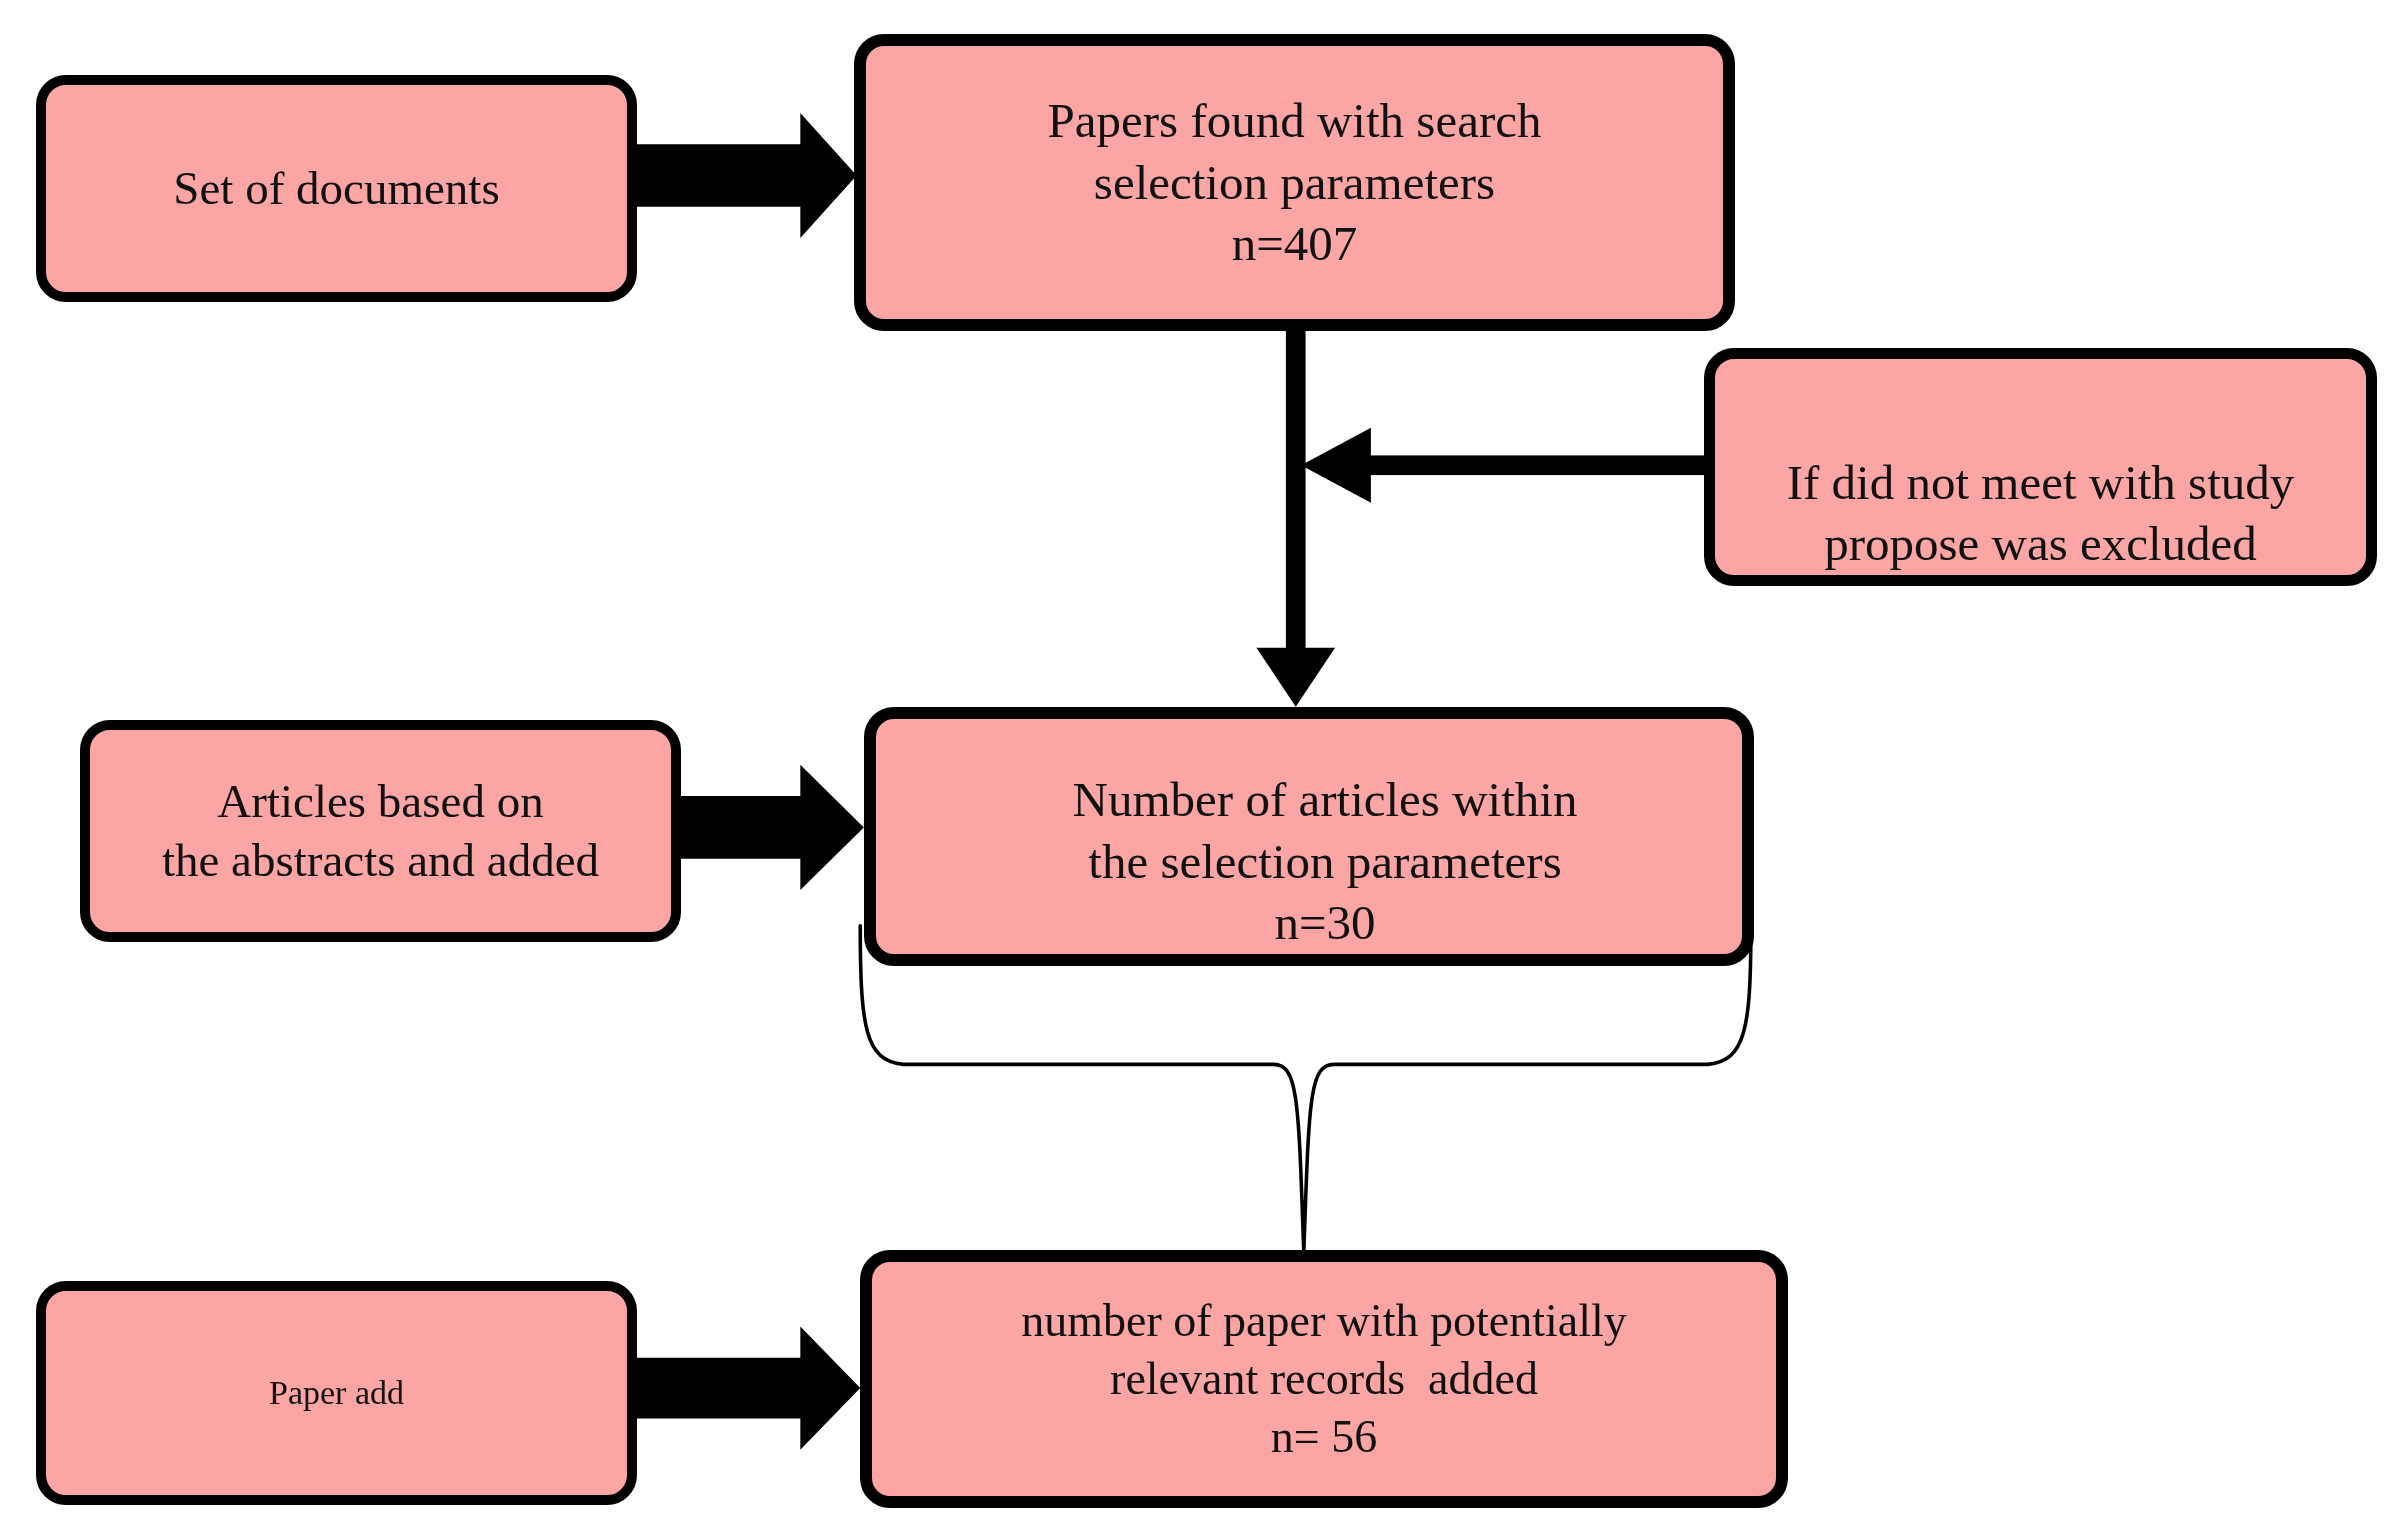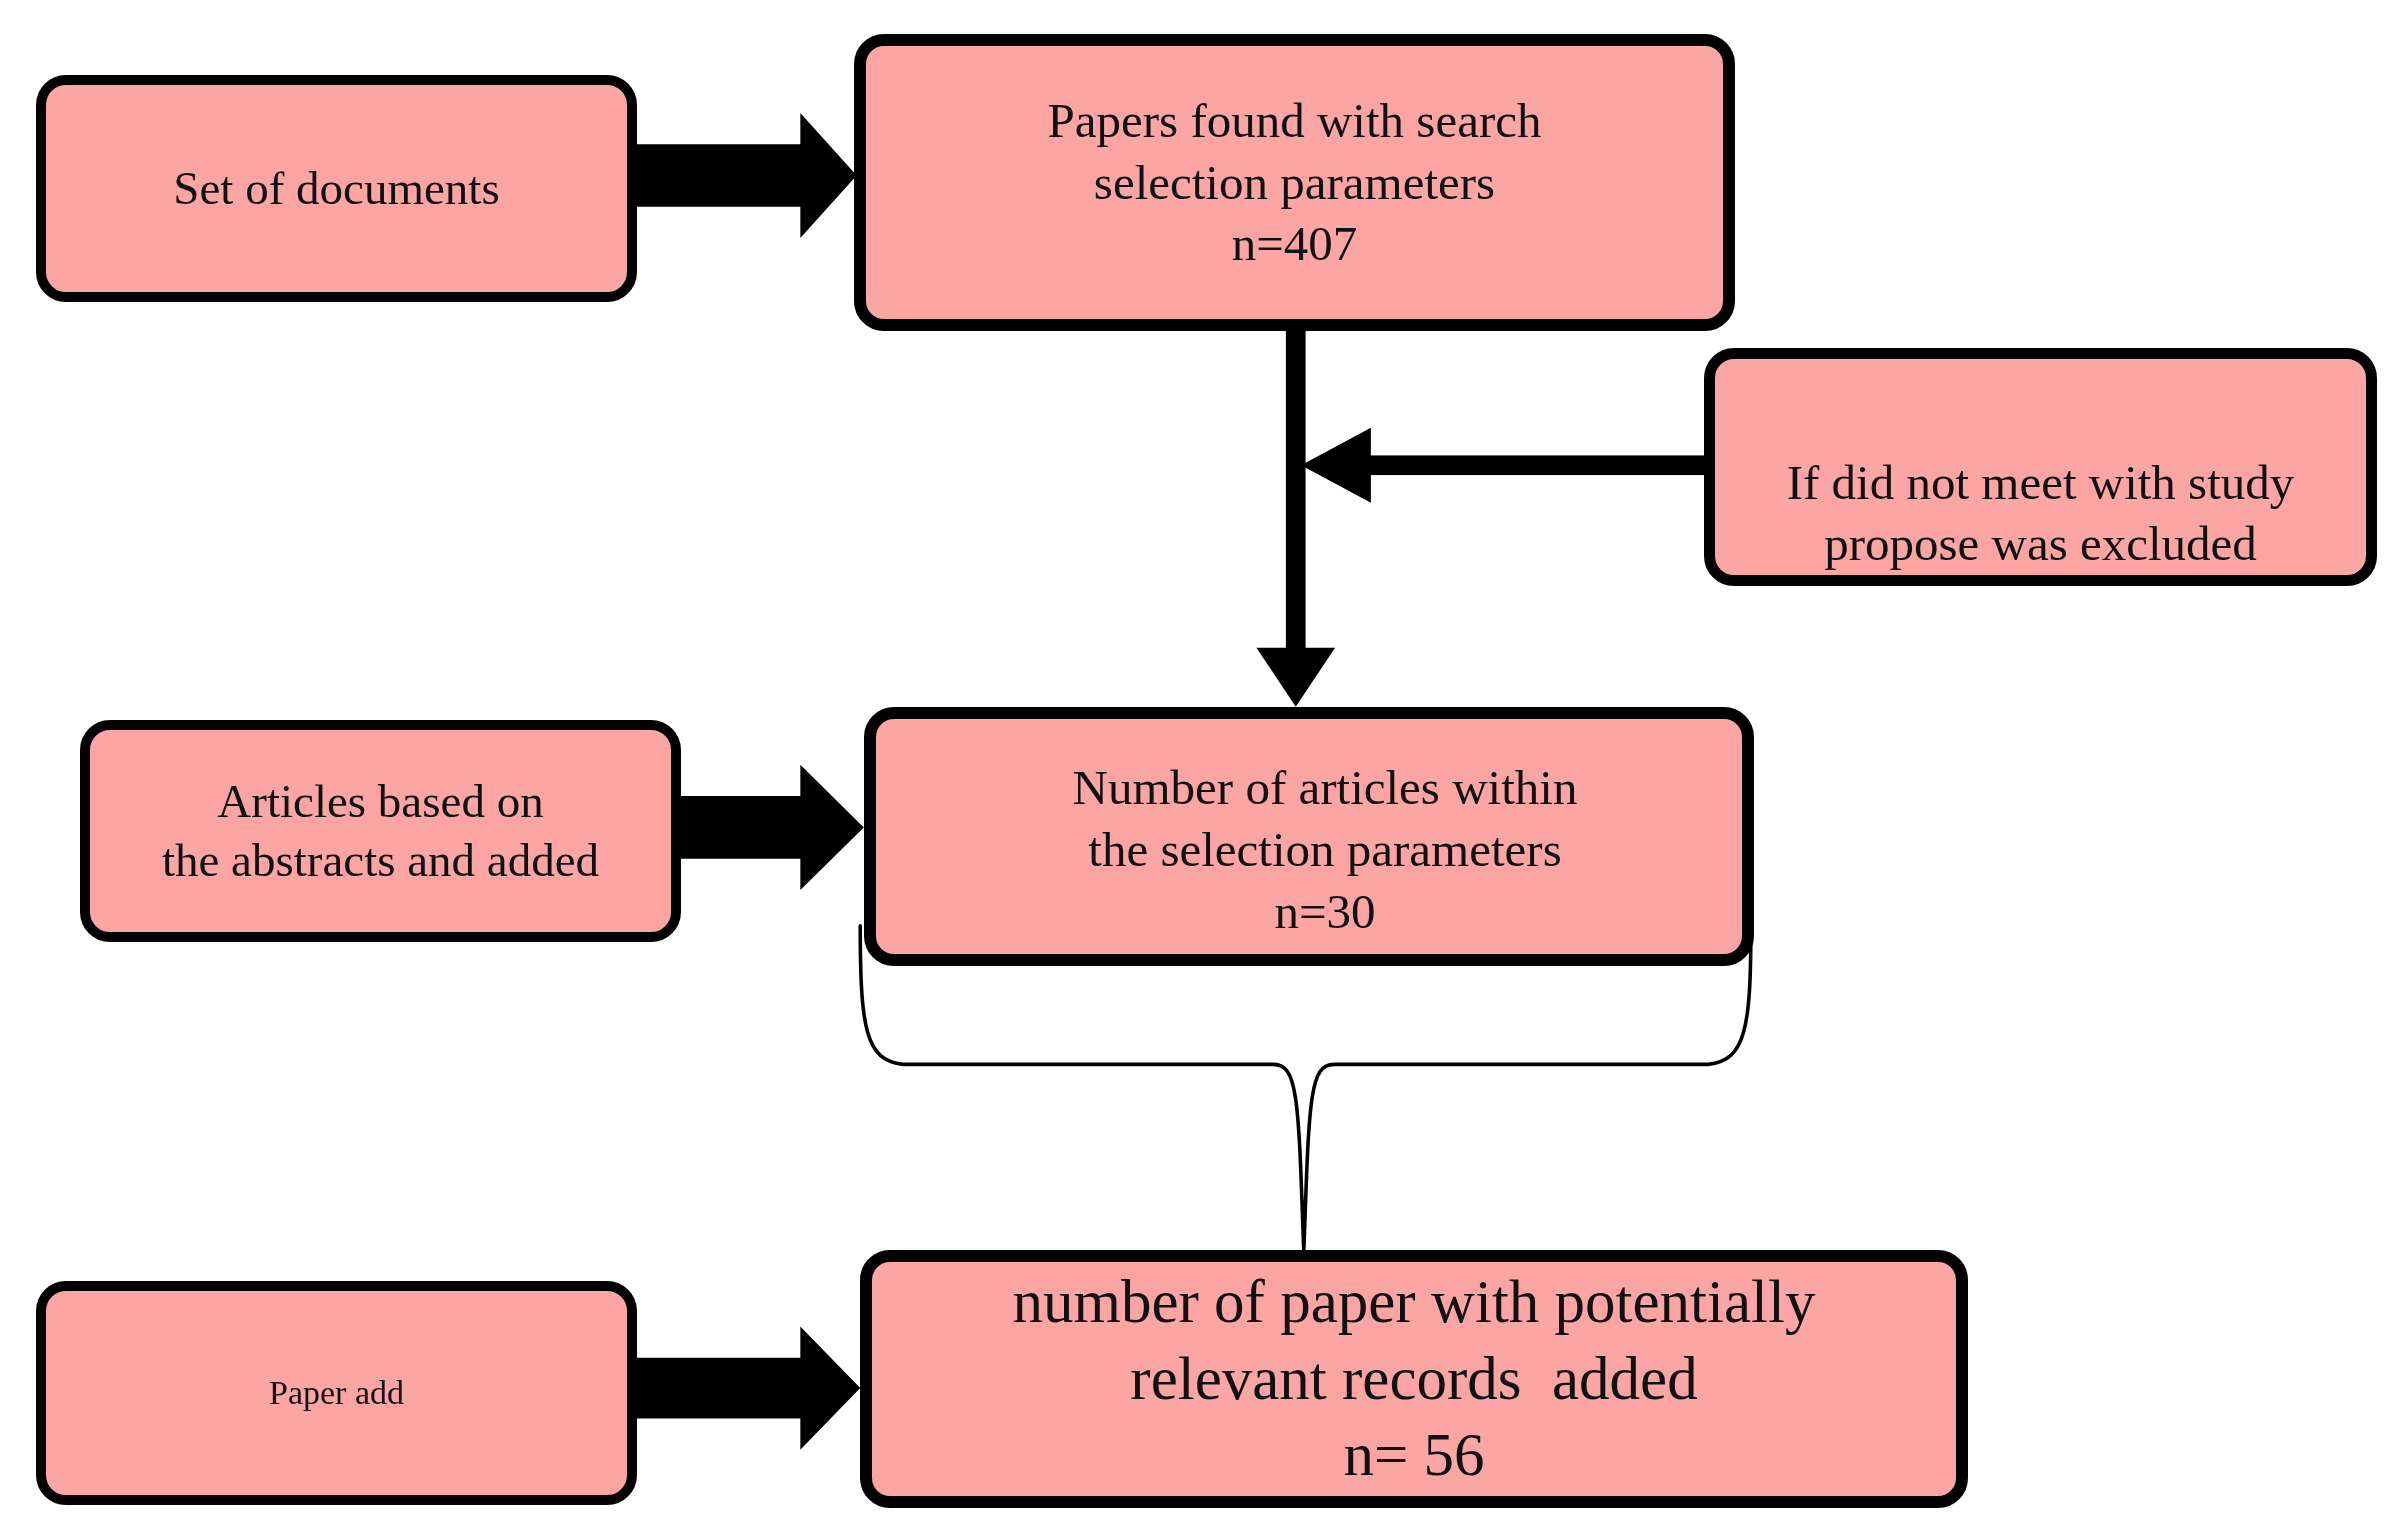--- a/index.html
+++ b/index.html
@@ -55,31 +55,31 @@
   }
   #node-articles-abstracts {
     left: 36px;  top: 720px;  width: 601px;  height: 222px;
     font-size: 47px;
     margin-left: 44px;
   }
   #node-articles-within {
     left: 864px; top: 707px;  width: 890px;  height: 259px;
     font-size: 49px;
     border-width: 12.5px;
-    justify-content: center;
+    justify-content: flex-end;
     padding-top: 27px;
     padding-left: 32px;
   }
   #node-paper-add {
     left: 36px;  top: 1281px; width: 601px;  height: 224px;
     font-size: 34px;
   }
   #node-relevant-records {
-    left: 860px; top: 1250px; width: 1108px; height: 258px;
-    font-size: 61px;
+    left: 860px; top: 1250px; width: 928px; height: 258px;
+    font-size: 46px;
     border-width: 12.5px;
   }
 
   
   #connectors {
     position: absolute;
     left: 0; top: 0;
     width: 2401px;
     height: 1535px;
     pointer-events: none;

